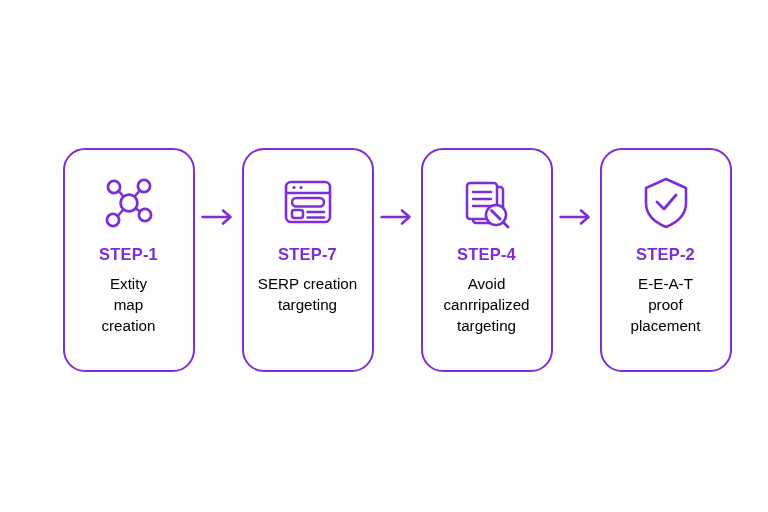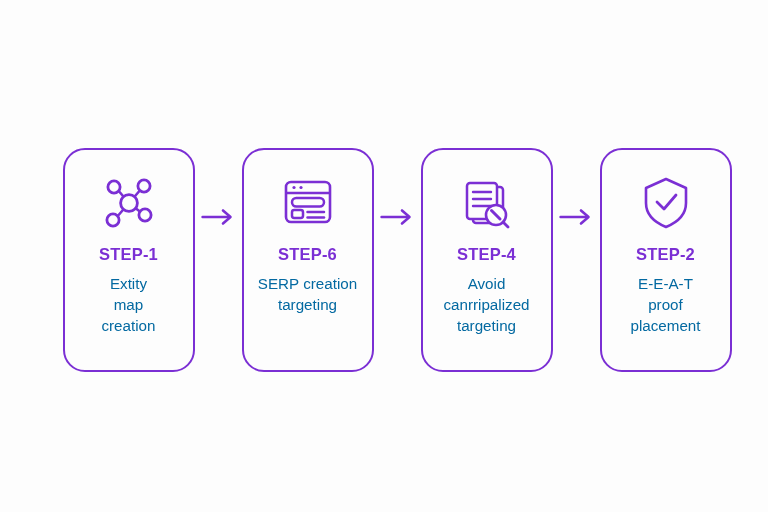--- a/index.html
+++ b/index.html
@@ -61,21 +61,21 @@
   .step-label {
     color: #7b2fd4;
     font-size: 16.5px;
     font-weight: bold;
     letter-spacing: 0.2px;
     line-height: 20px;
     margin-bottom: 9px;
     white-space: nowrap;
   }
   .card-text {
-    color: #0369a1;
+    color: #000000;
     font-size: 15.2px;
     line-height: 21px;
     text-align: center;
     padding: 0 6px;
     white-space: pre-line;
     font-weight: 400;
   }
   .arrow {
     flex: 0 0 auto;
     width: 47px;
@@ -130,21 +130,21 @@
           <rect x="6" y="7" width="44" height="40" rx="5" stroke="#7b2fd4" stroke-width="2.6"></rect>
           <line x1="6" y1="18" x2="50" y2="18" stroke="#7b2fd4" stroke-width="2.6"></line>
           <circle cx="14" cy="12.5" r="1.6" fill="#7b2fd4"></circle>
           <circle cx="21" cy="12.5" r="1.6" fill="#7b2fd4"></circle>
           <rect x="12" y="23" width="32" height="8.5" rx="4.25" stroke="#7b2fd4" stroke-width="2.5"></rect>
           <rect x="12" y="35" width="11" height="8" rx="2.2" stroke="#7b2fd4" stroke-width="2.5"></rect>
           <line x1="27.5" y1="37" x2="44" y2="37" stroke="#7b2fd4" stroke-width="2.5" stroke-linecap="round"></line>
           <line x1="27.5" y1="42.5" x2="44" y2="42.5" stroke="#7b2fd4" stroke-width="2.5" stroke-linecap="round"></line>
         </svg>
       </div>
-      <div class="step-label">STEP-6</div>
+      <div class="step-label">STEP-7</div>
       <div class="card-text">SERP creation
 targeting</div>
     </div>
 
     <div class="arrow">
       <svg width="36" height="18" viewBox="0 0 36 18" fill="none">
         <line x1="1.5" y1="9" x2="27" y2="9" stroke="#7b2fd4" stroke-width="2.4" stroke-linecap="round"></line>
         <polyline points="22,2.5 29.5,9 22,15.5" stroke="#7b2fd4" stroke-width="2.6" fill="none" stroke-linecap="round" stroke-linejoin="round"></polyline>
       </svg>
     </div>

